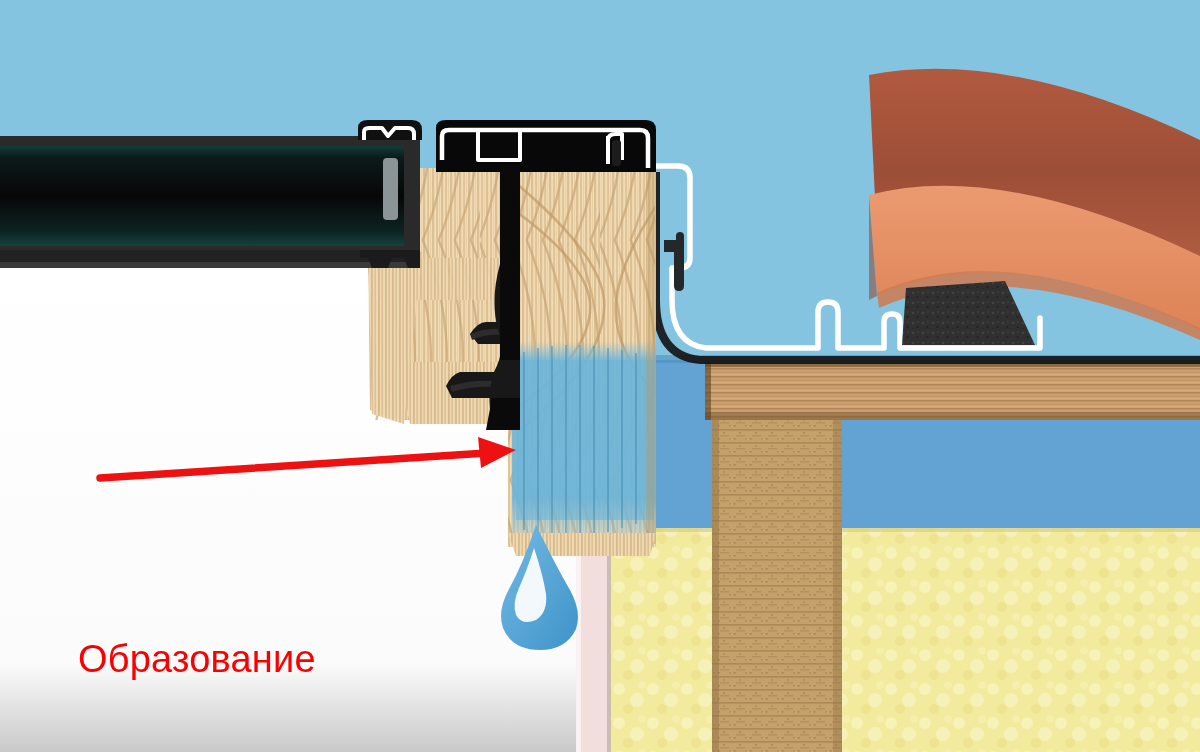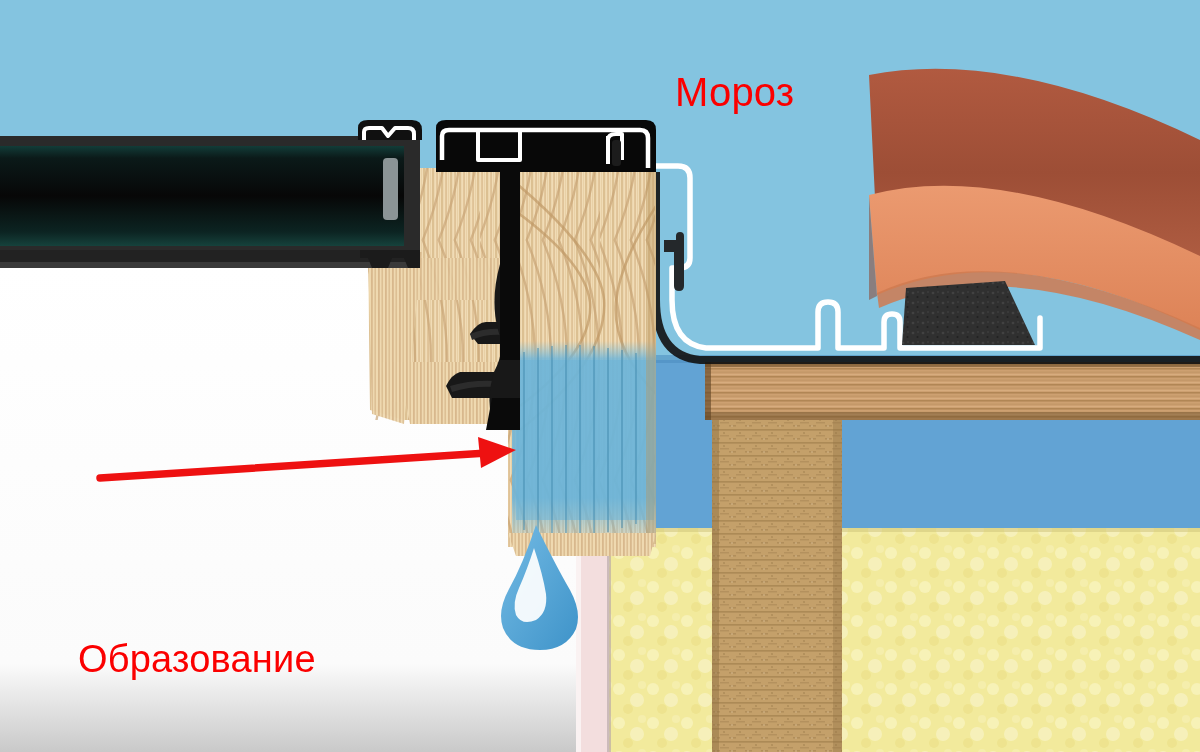--- a/index.html
+++ b/index.html
@@ -255,20 +255,19 @@
       <path d="M536,525 Q556,566 570,590 Q582,612 576,629 Q566,650 540,650 Q512,650 503,628 Q497,611 509,589 Q523,564 536,525 Z" fill="url(#dropGrad)"></path>
       <path d="M534,548 Q543,575 546,594 Q548,612 536,620 Q522,626 516,615 Q512,603 519,588 Q527,570 534,548 Z" fill="#ffffff" opacity=".92"></path>
     </g>
 
     <g>
       <line x1="100" y1="478" x2="487" y2="453" stroke="#ee1111" stroke-width="7.5" stroke-linecap="round"></line>
       <path d="M516,450 L478,437 L481,468 Z" fill="#ee1111"></path>
     </g>
   </svg>
 
-  <div class="lbl" id="label-frost">Мороз</div>
 
   <div class="lbl" id="label-condensation">
     <div>Образование</div>
     
   </div>
 
 </div>
 
 </body></html>

